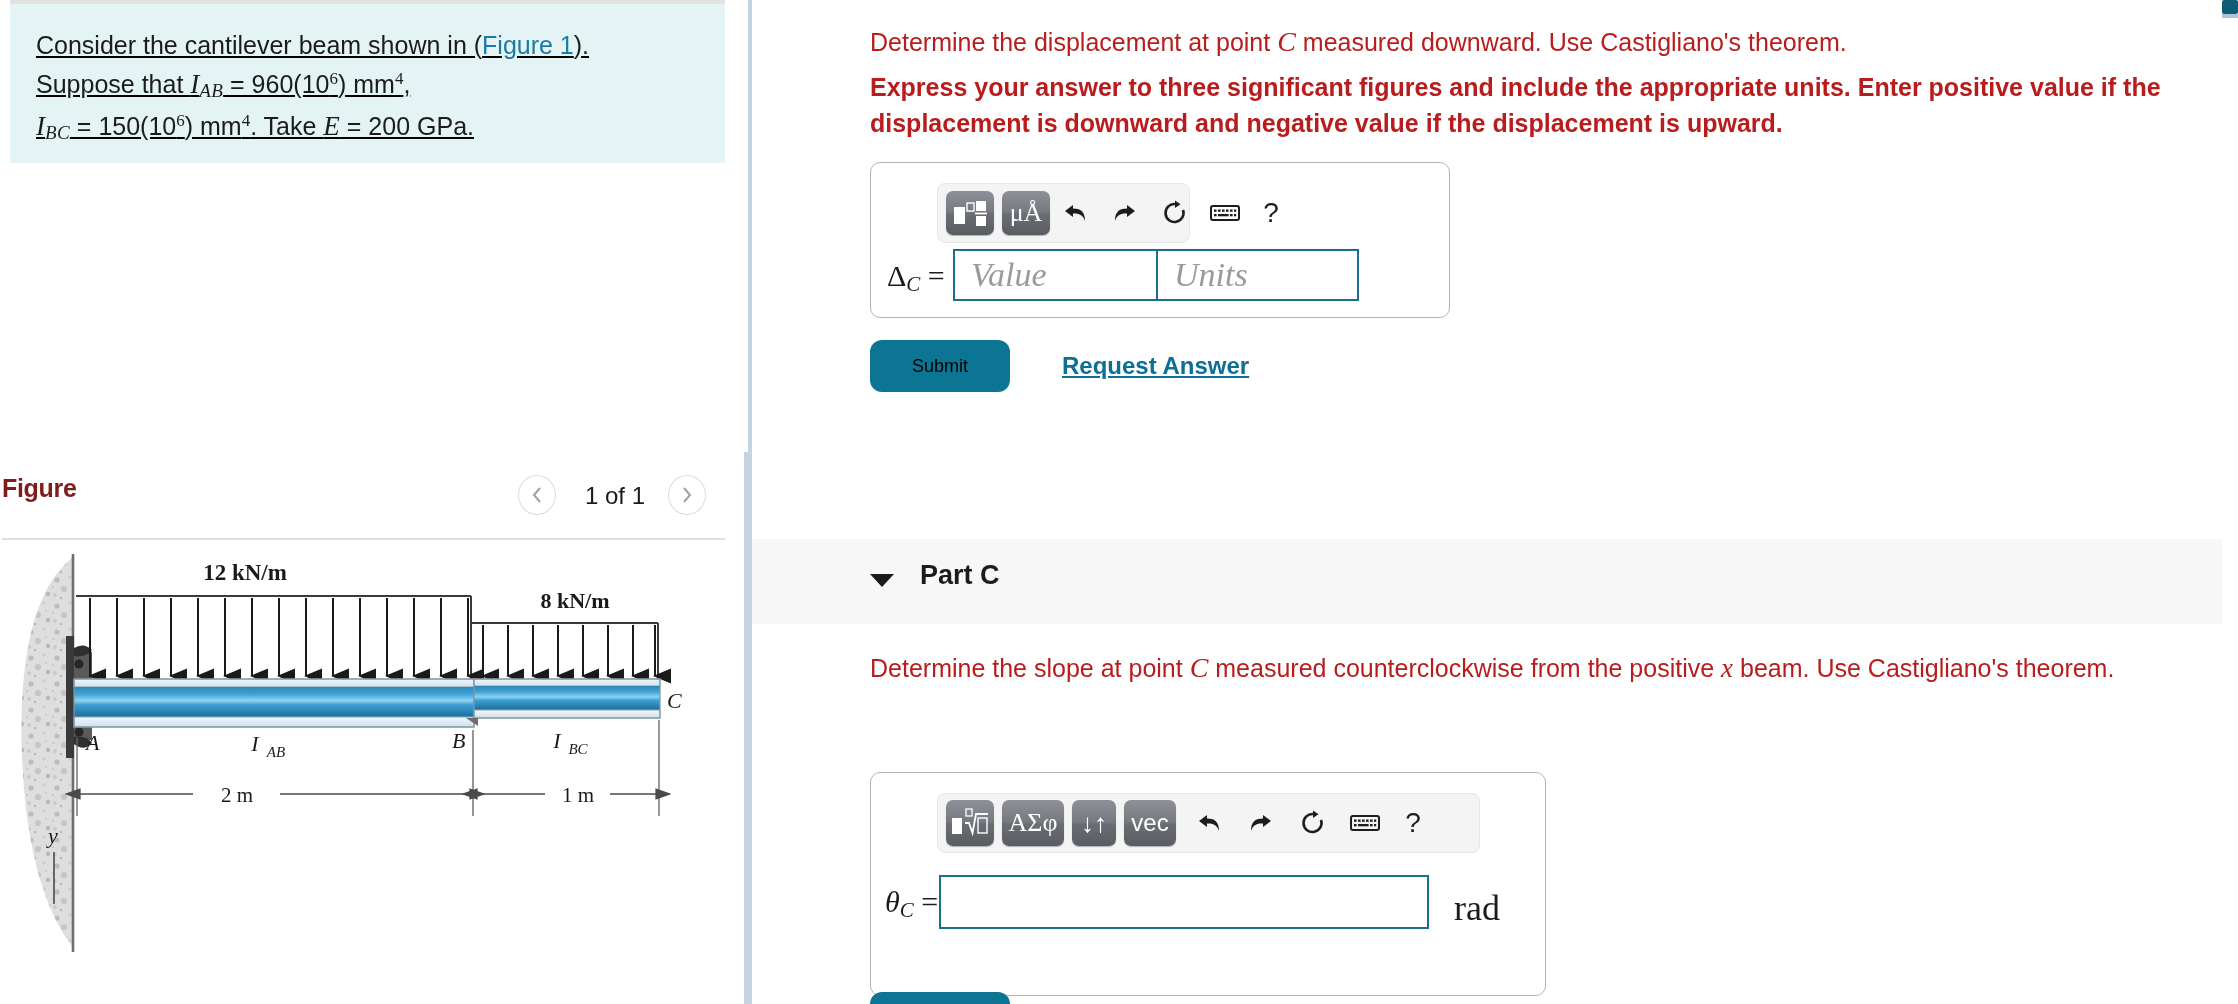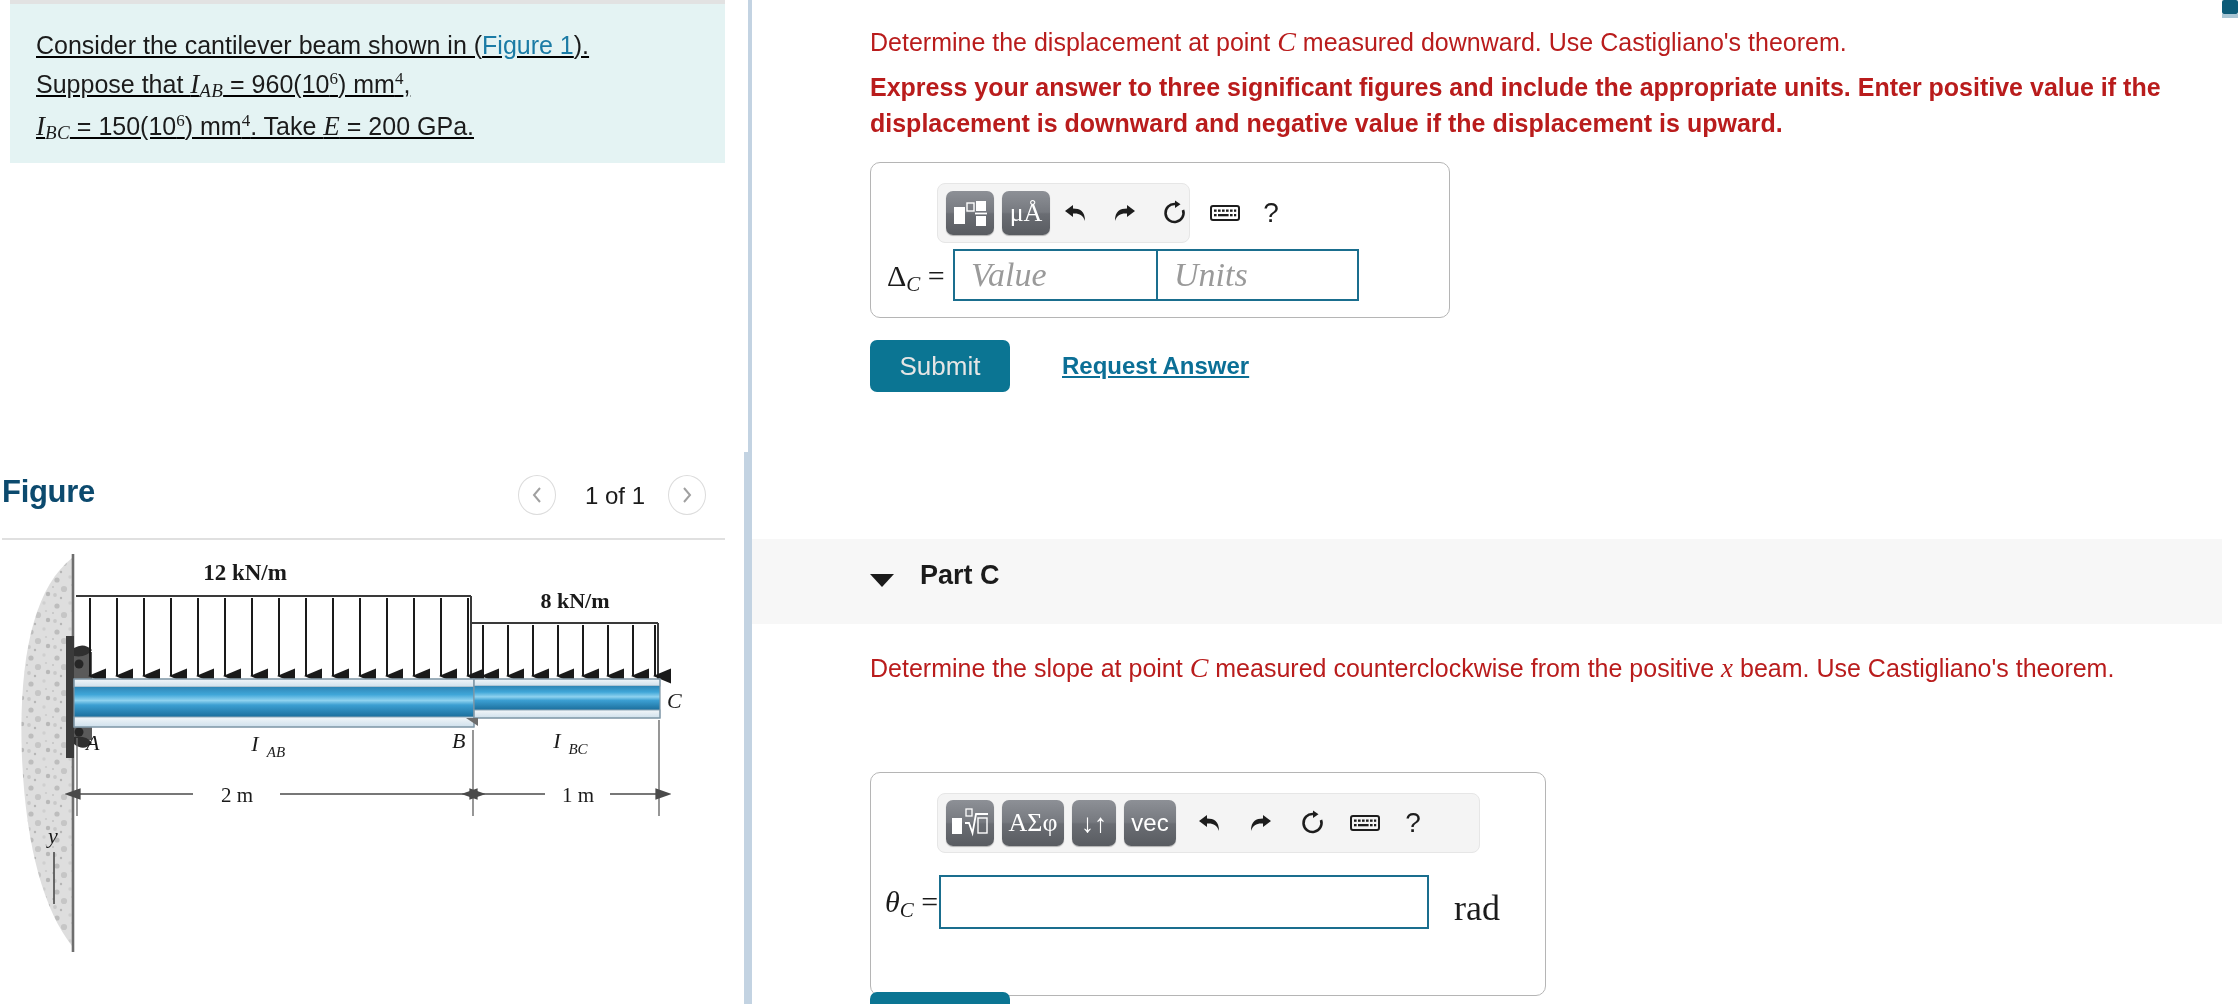--- a/index.html
+++ b/index.html
@@ -69,23 +69,23 @@
 
   
   #figure-header {
     position: absolute;
     left: 0; top: 470px;
     width: 725px; height: 68px;
   }
   #figure-title {
     position: absolute;
     left: 2px; top: 4px;
-    font-size: 31px;
+    font-size: 25px;
     font-weight: bold;
-    color: #0c4a6e;
+    color: #7f1d1d;
     letter-spacing: -0.3px;
   }
   .nav-circle {
     position: absolute;
     top: 5px;
     width: 38px; height: 40px;
     border: 1.6px solid #dcdcdc;
     border-radius: 50%;
     box-sizing: border-box;
     display: flex;
@@ -222,24 +222,24 @@
     padding: 0 16px;
     outline: none;
     display: flex;
     align-items: center;
   }
   .ans-input::placeholder { color: #9a9a9a; font-style: italic; }
 
   .submit-btn {
     position: absolute;
     background: #0b7593;
-    color: #e5e5e5;
+    color: #000000;
     border: none;
-    border-radius: 7px;
-    font-size: 26px;
+    border-radius: 12px;
+    font-size: 18px;
     font-family: "Liberation Sans", sans-serif;
     cursor: pointer;
     display: flex;
     align-items: center;
     justify-content: center;
   }
   .req-link {
     position: absolute;
     color: #0b6f96;
     font-size: 24px;

